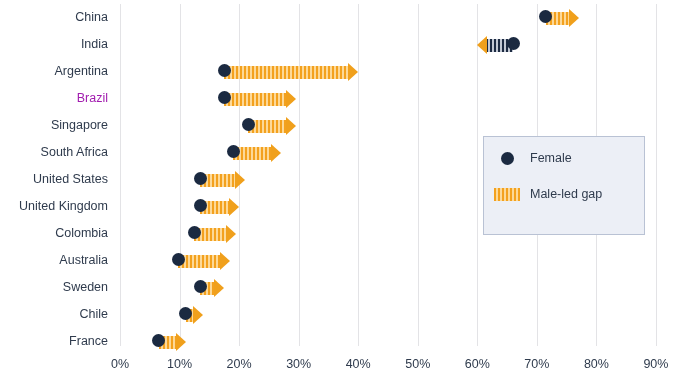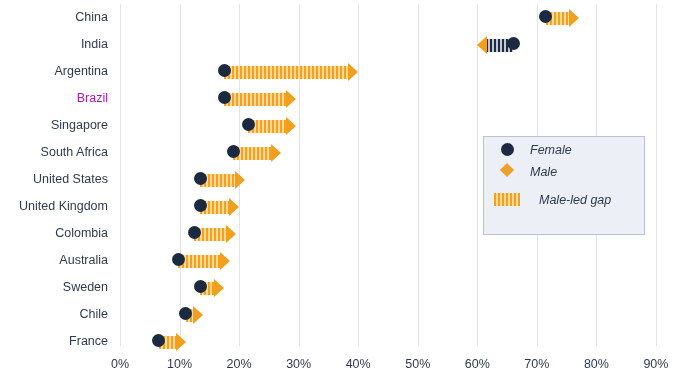--- a/index.html
+++ b/index.html
@@ -61,21 +61,21 @@
   
   #legend{
     position:absolute;
     left:483px;top:136px;width:162px;height:99px;
     background:#eceff6;
     border:1px solid #b9c2d4;
     box-sizing:border-box;
   }
   .legend-item{
     position:absolute;left:0;width:162px;height:22px;
-    display:flex;align-items:flex-start;font-style:italic;
+    display:flex;align-items:flex-end;
   }
   .legend-mark{width:46px;display:flex;justify-content:center;align-items:center;}
   .legend-text{font-size:12.5px;color:#2f3b4d;white-space:nowrap;}
   .lg-circle{width:13px;height:13px;border-radius:50%;background:#1b2a41;}
   .lg-diamond{width:10px;height:10px;background:#eda12a;transform:rotate(45deg);}
   .lg-hatch{width:26px;height:13px;}
   .lg-hatch.male{background:repeating-linear-gradient(90deg,#f3a11e 0px,#f3a11e 2px,#fdd998 2px,#fdd998 4px);}
   .lg-hatch.female{background:repeating-linear-gradient(90deg,#1d2b42 0px,#1d2b42 2px,#c3c9d4 2px,#c3c9d4 4px);}
 </style>
 </head>
@@ -190,27 +190,21 @@
       <div class="xlabel" style="left: 655.95px; color: rgb(47, 59, 77);">90%</div>
     </div>
 
   <div id="legend" style="background: rgb(236, 239, 246); border-color: rgb(185, 194, 212);">
       <div class="legend-item" style="top: 6px;">
         <div class="legend-mark">
           <div class="lg-circle" style="background: rgb(27, 42, 65);"></div>
         </div>
         <div class="legend-text" style="color: rgb(47, 59, 77);">Female</div>
       </div>
-      <div class="legend-item" style="top: 28px;">
-        <div class="legend-mark">
-          <div class="lg-diamond" style="background: rgb(237, 161, 42);"></div>
-        </div>
-        <div class="legend-text" style="color: rgb(47, 59, 77);">Male</div>
-      </div>
-      <div class="legend-item" style="top: 56px; gap: 9px;">
+      <div class="legend-item" style="top: 42px;">
         <div class="legend-mark">
           <div class="lg-hatch male"></div>
         </div>
         <div class="legend-text" style="color: rgb(47, 59, 77);">Male-led gap</div>
       </div>
     </div>
 
 </div>
 
 </body></html>

